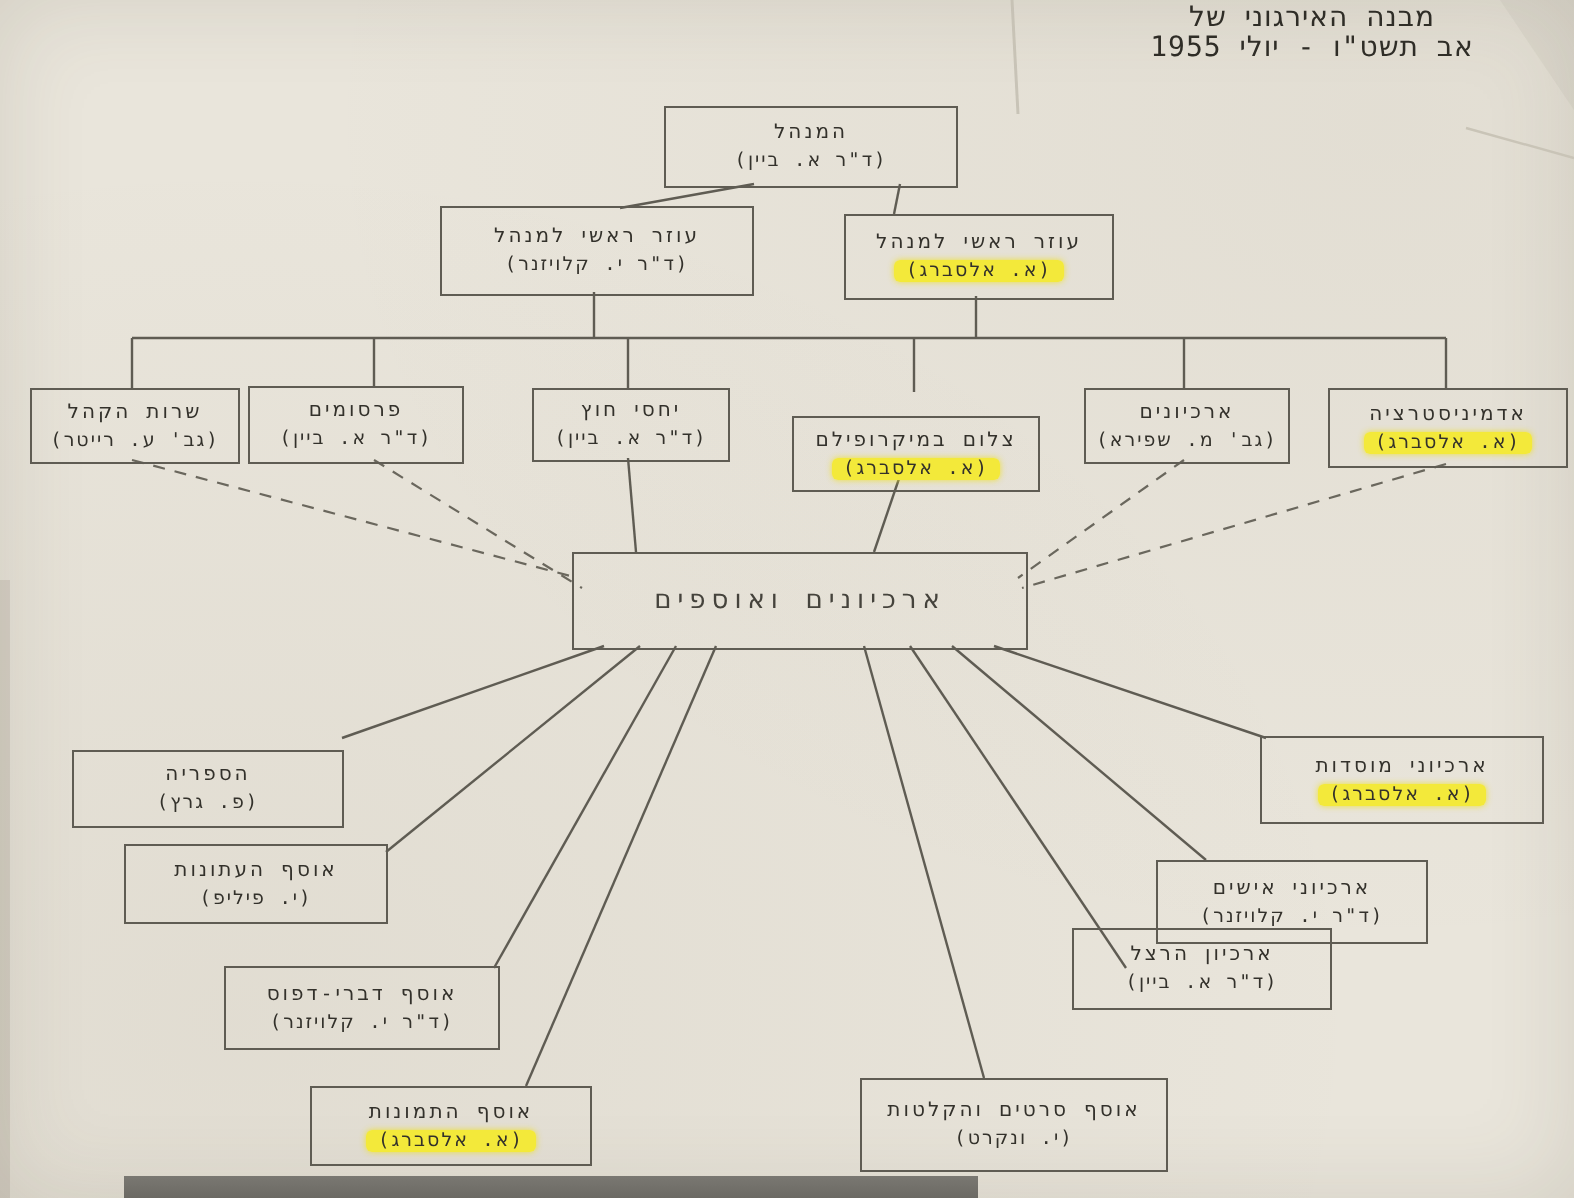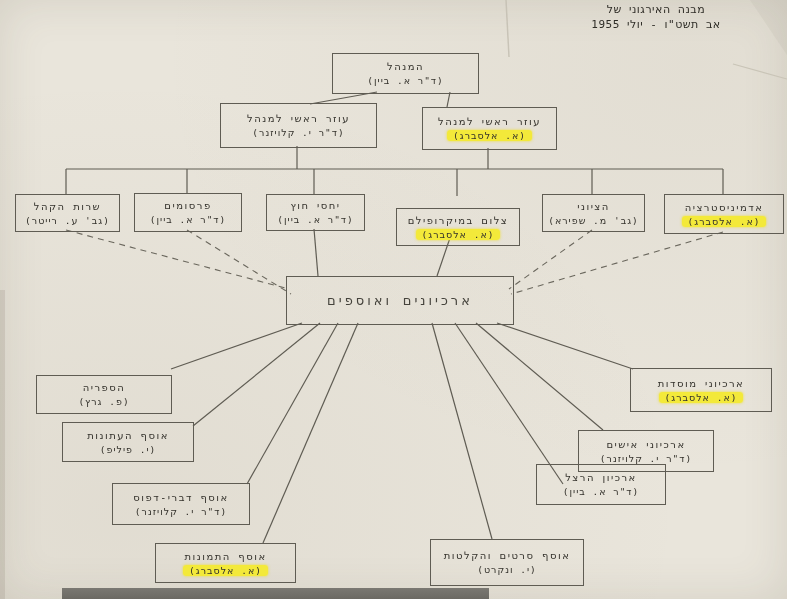--- a/index.html
+++ b/index.html
@@ -20,21 +20,21 @@
     direction:rtl;text-align:center;gap:3px;
   }
   .box .t{font-size:10px;letter-spacing:1.5px;white-space:nowrap;}
   .box .p{font-size:9.5px;letter-spacing:1px;white-space:nowrap;}
   .box.central .t{font-size:13px;letter-spacing:3px;color:#45433c;}
   .hl{background:var(--highlight,#f3e93a);padding:0 6px;border-radius:3px;
       box-shadow:0 0 3px rgba(238,224,40,.9);}
   .header{
     position:absolute;top:2px;right:40px;width:182px;
     direction:rtl;text-align:center;
-    font-size:11px;line-height:15px;letter-spacing:.5px;white-space:nowrap;
+    font-size:14px;line-height:15px;letter-spacing:.5px;white-space:nowrap;
     color:#2f2d27;
   }
   .scan-bar{position:absolute;left:62px;top:588px;width:427px;height:11px;
     background:linear-gradient(#7a7872,#6b6963);}
   .edge-shade{position:absolute;left:0;top:290px;width:5px;height:309px;
     background:rgba(88,78,58,.12);}
 </style>
 </head>
 <body>
 
@@ -93,34 +93,34 @@
   </div>
   <div class="box" style="left:422px;top:107px;width:133px;height:41px">
     <div class="t">עוזר ראשי למנהל</div>
     <div class="p"><span class="hl">(א. אלסברג)</span></div>
   </div>
 
   <div class="box" style="left:15px;top:194px;width:103px;height:36px">
     <div class="t">שרות הקהל</div>
     <div class="p">(גב' ע. רייטר)</div>
   </div>
-  <div class="box" style="left:134px;top:193px;width:106px;height:37px">
+  <div class="box" style="left:124px;top:193px;width:106px;height:37px">
     <div class="t">פרסומים</div>
     <div class="p">(ד"ר א. ביין)</div>
   </div>
   <div class="box" style="left:266px;top:194px;width:97px;height:35px">
     <div class="t">יחסי חוץ</div>
     <div class="p">(ד"ר א. ביין)</div>
   </div>
   <div class="box" style="left:396px;top:208px;width:122px;height:36px">
     <div class="t">צלום במיקרופילם</div>
     <div class="p"><span class="hl">(א. אלסברג)</span></div>
   </div>
   <div class="box" style="left:542px;top:194px;width:101px;height:36px">
-    <div class="t">הציוני</div>
+    <div class="t">ארכיונים</div>
     <div class="p">(גב' מ. שפירא)</div>
   </div>
   <div class="box" style="left:664px;top:194px;width:118px;height:38px">
     <div class="t">אדמיניסטרציה</div>
     <div class="p"><span class="hl">(א. אלסברג)</span></div>
   </div>
 
   <div class="box central" style="left:286px;top:276px;width:226px;height:47px">
     <div class="t">ארכיונים ואוספים</div>
   </div>

